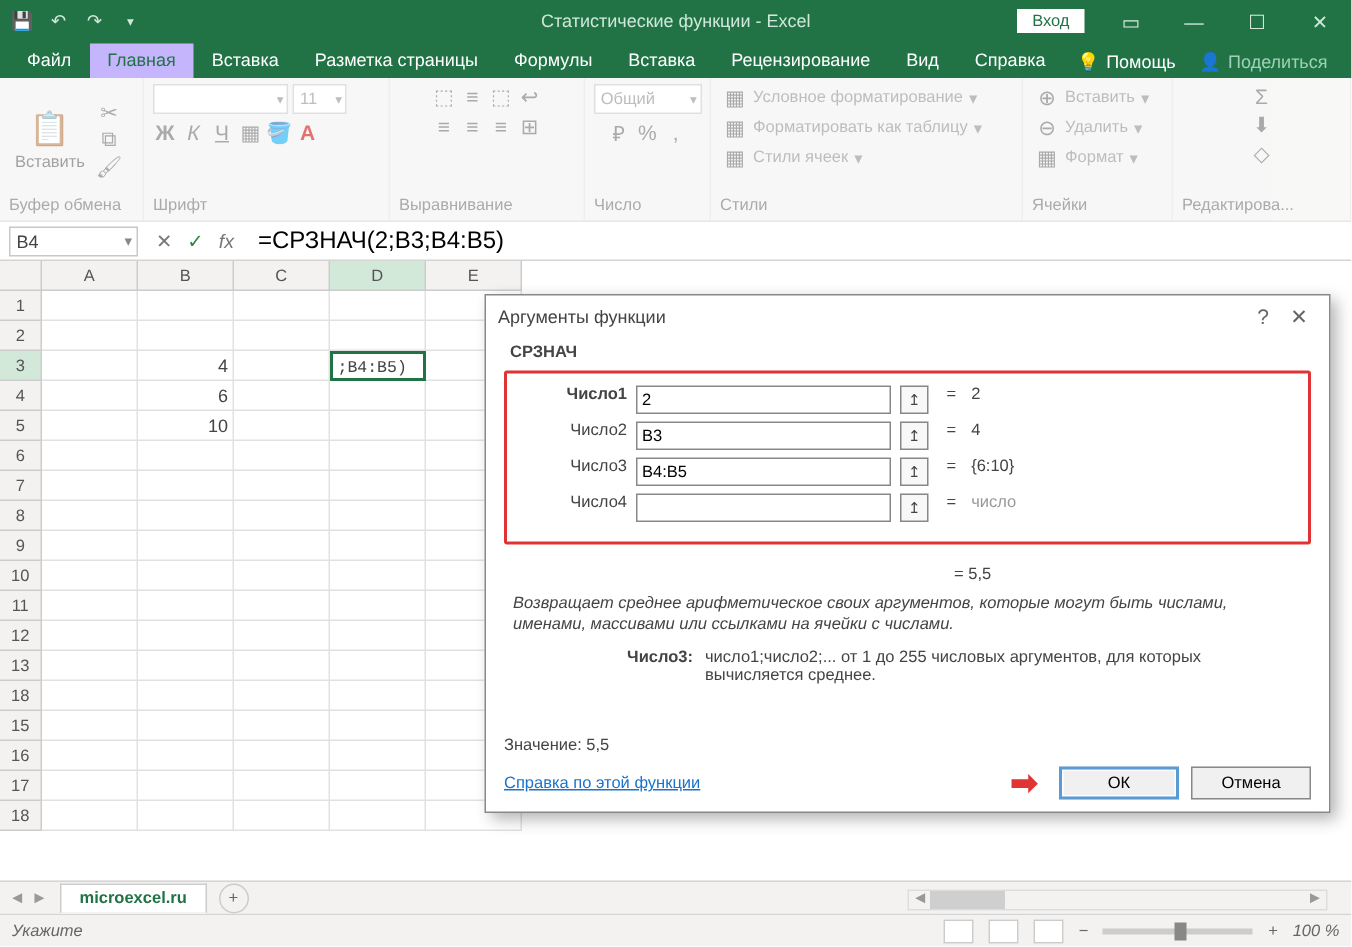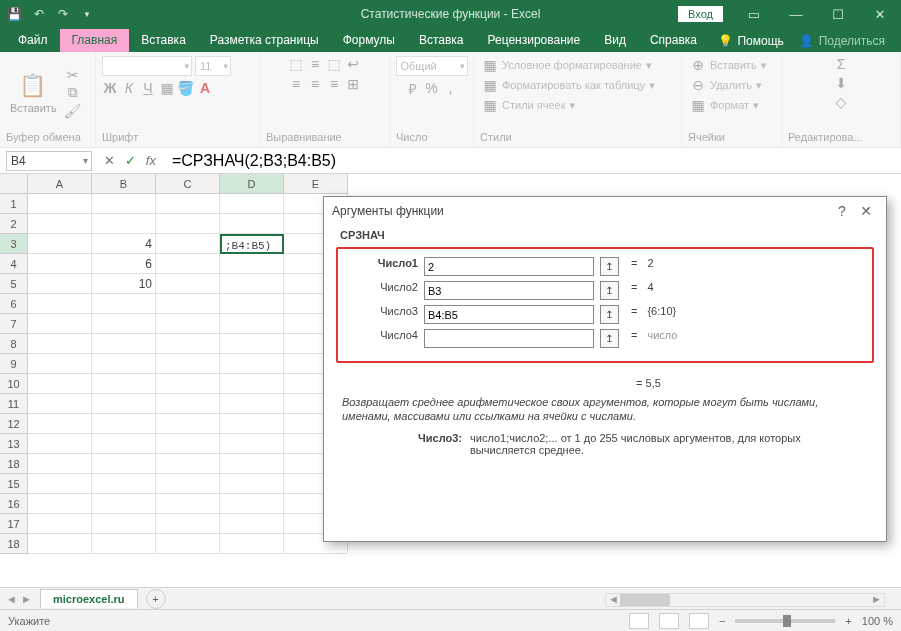--- a/index.html
+++ b/index.html
@@ -8,21 +8,21 @@
   .titlebar { height: 28px; background: #217346; color: #fff; display: flex; align-items: center; position: relative; }
   .qat { display: flex; gap: 6px; padding-left: 6px; align-items: center; }
   .qat-btn { width: 18px; height: 18px; display:flex; align-items:center; justify-content:center; color:#cfe8da; font-size:12px;}
   .title-text { position:absolute; left:50%; transform:translateX(-50%); color:#cfe8da; font-size:12px; }
   .win-ctrl { margin-left:auto; display:flex; align-items:center; gap:0; }
   .login-btn { background:#fff; color:#217346; padding:2px 10px; font-size:11px; margin-right:10px; }
   .win-btn { width:42px; height:28px; display:flex; align-items:center; justify-content:center; color:#cfe8da; font-size:13px;}
   
   .tabs { height: 24px; background:#217346; display:flex; align-items:flex-end; padding-left:6px; color:#fff; }
   .tab { padding:4px 12px 5px; font-size:12px; cursor:pointer; }
-  .tab.active { background:#f9a8d4; color:#217346;margin-top:30px; }
+  .tab.active { background:#c4b5fd; color:#217346;margin-top:30px; }
   .tabs-right { margin-left:auto; display:flex; align-items:center; padding-right:10px; gap:4px; }
   .help-link { color:#fff; font-size:12px; padding:4px 6px; display:flex; align-items:center; gap:4px;}
   .share-link { color:#9fd1b6; font-size:12px; padding:4px 6px; display:flex; align-items:center; gap:4px;}
   
   .ribbon { height: 96px; background:#f3f2f1; border-bottom:1px solid #d4d4d4; display:flex; }
   .group { border-right:1px solid #e1e1e1; display:flex; flex-direction:column; justify-content:space-between; padding:4px 6px 2px; }
   .group-body { display:flex; align-items:center; gap:4px; flex:1; }
   .group-label { text-align:left; font-size:11px; color:#666; padding:2px 0; }
   .vbtn { display:flex; flex-direction:column; align-items:center; gap:2px; color:#555; font-size:11px; padding:2px 4px;}
   .ico { width:16px; height:16px; display:flex; align-items:center; justify-content:center; font-size:14px; color:#666;}
@@ -55,21 +55,21 @@
   .gridwrap { position:relative; flex:1; overflow:hidden;}
   .grid-head-row { display:flex; }
   
   .sheettabs { height:22px; background:#f3f2f1; border-top:1px solid #d4d4d4; display:flex; align-items:center; font-size:11px; padding-left:40px; position:relative;}
   .navarrow { position:absolute; left:6px; display:flex; gap:4px; color:#999;}
   .sheet-tab { padding:3px 12px; border:1px solid #ccc; border-bottom:1px solid #f3f2f1; background:#fff; color:#217346; font-weight:bold;}
   .addsheet { width:20px; height:20px; border:1px solid #ccc; border-radius:50%; margin-left:8px; text-align:center; line-height:18px; color:#666;}
   .hscroll { position:absolute; right:16px; bottom:2px; width:280px; height:14px; background:#f3f2f1; border:1px solid #ddd;}
   .hscroll-thumb { position:absolute; left:0; top:0; width:50px; height:12px; background:#cfcfcf;}
   
-  .statusbar { height:22px; background:#f3f2f1; border-top:1px solid #d4d4d4; display:flex; align-items:center; font-size:11px; padding:0 8px; color:#666;}
+  .statusbar { height:22px; background:#f3f2f1; border-top:1px solid #d4d4d4; display:flex; align-items:center; font-size:11px; padding:0 8px; color:#666;font-style:italic;}
   .status-right { margin-left:auto; display:flex; align-items:center; gap:10px;}
   .viewbtn { width:20px; height:16px; border:1px solid #ccc; background:#fff;}
   .zoom-slider { width:100px; height:4px; background:#ccc; position:relative;}
   .zoom-thumb { position:absolute; left:48px; top:-4px; width:8px; height:12px; background:#888;}
   
   .dialog { position:absolute; left:323px; top:196px; width:564px; height:346px; background:#fff; border:1px solid #888; box-shadow:4px 4px 10px rgba(0,0,0,0.3); z-index:50; display:flex; flex-direction:column; }
   .dlg-title { height:28px; display:flex; align-items:center; padding:0 8px; font-size:12px; color:#444;}
   .dlg-title .spacer { flex:1;}
   .dlg-close, .dlg-help { width:24px; text-align:center; font-size:14px; color:#666; cursor:pointer;}
   .dlg-body { flex:1; padding:4px 12px; font-size:11px; position:relative;}
@@ -417,20 +417,33 @@
           <span class="arg-val gray">число</span>
         </div>
       </div>
     <div class="result-eq" style="padding-left:300px; text-align:left;">= 5,5</div>
     <div class="desc">Возвращает среднее арифметическое своих аргументов, которые могут быть числами, именами, массивами или ссылками на ячейки с числами.</div>
     <div class="param-desc">
       <div class="pn">Число3:</div>
       <div style="flex:1">число1;число2;... от 1 до 255 числовых аргументов, для которых вычисляется среднее.</div>
     </div>
   </div>
+  <div style="padding:0 12px 6px">
+    <div class="dlg-val">
+      <span>Значение:</span> <span>5,5</span>
+    </div>
+    <div class="dlg-footer" style="padding:0">
+      <span class="help-link2">Справка по этой функции</span>
+      <div class="dlg-btns">
+        <span class="red-arrow">➡</span>
+        <button class="btn primary">ОК</button>
+        <button class="btn">Отмена</button>
+      </div>
+    </div>
+  </div>
 </div>
 
 <div class="sheettabs">
   <div class="navarrow">
     <span>◄</span>
     <span>►</span>
   </div>
   <div class="sheet-tab">microexcel.ru</div>
   <div class="addsheet">+</div>
   <div class="hscroll">

